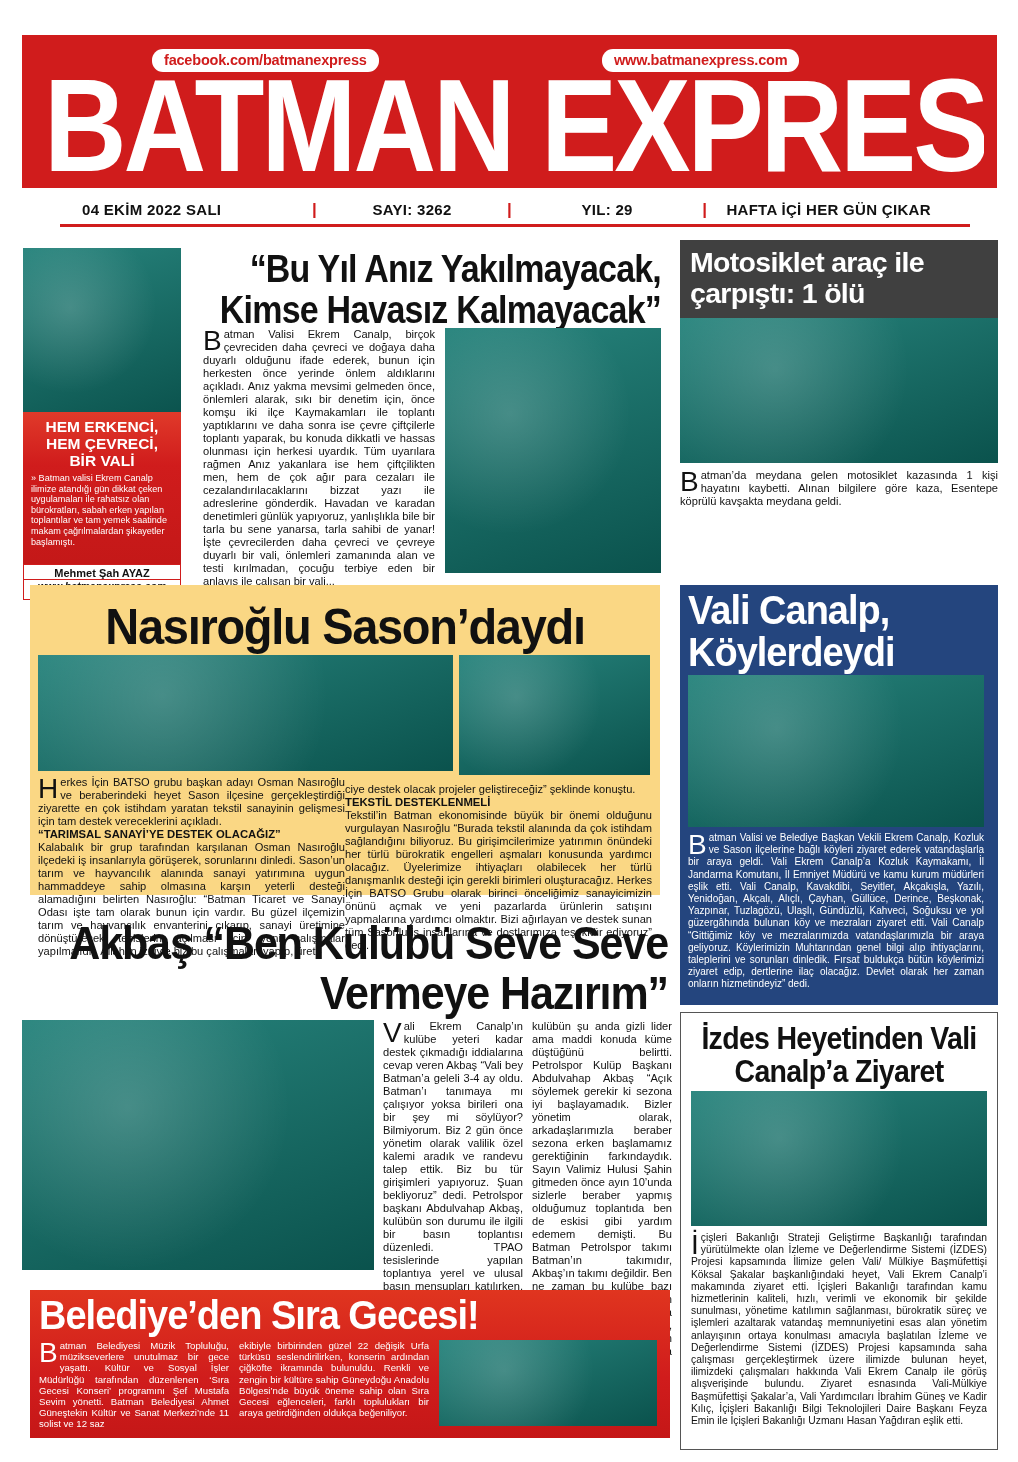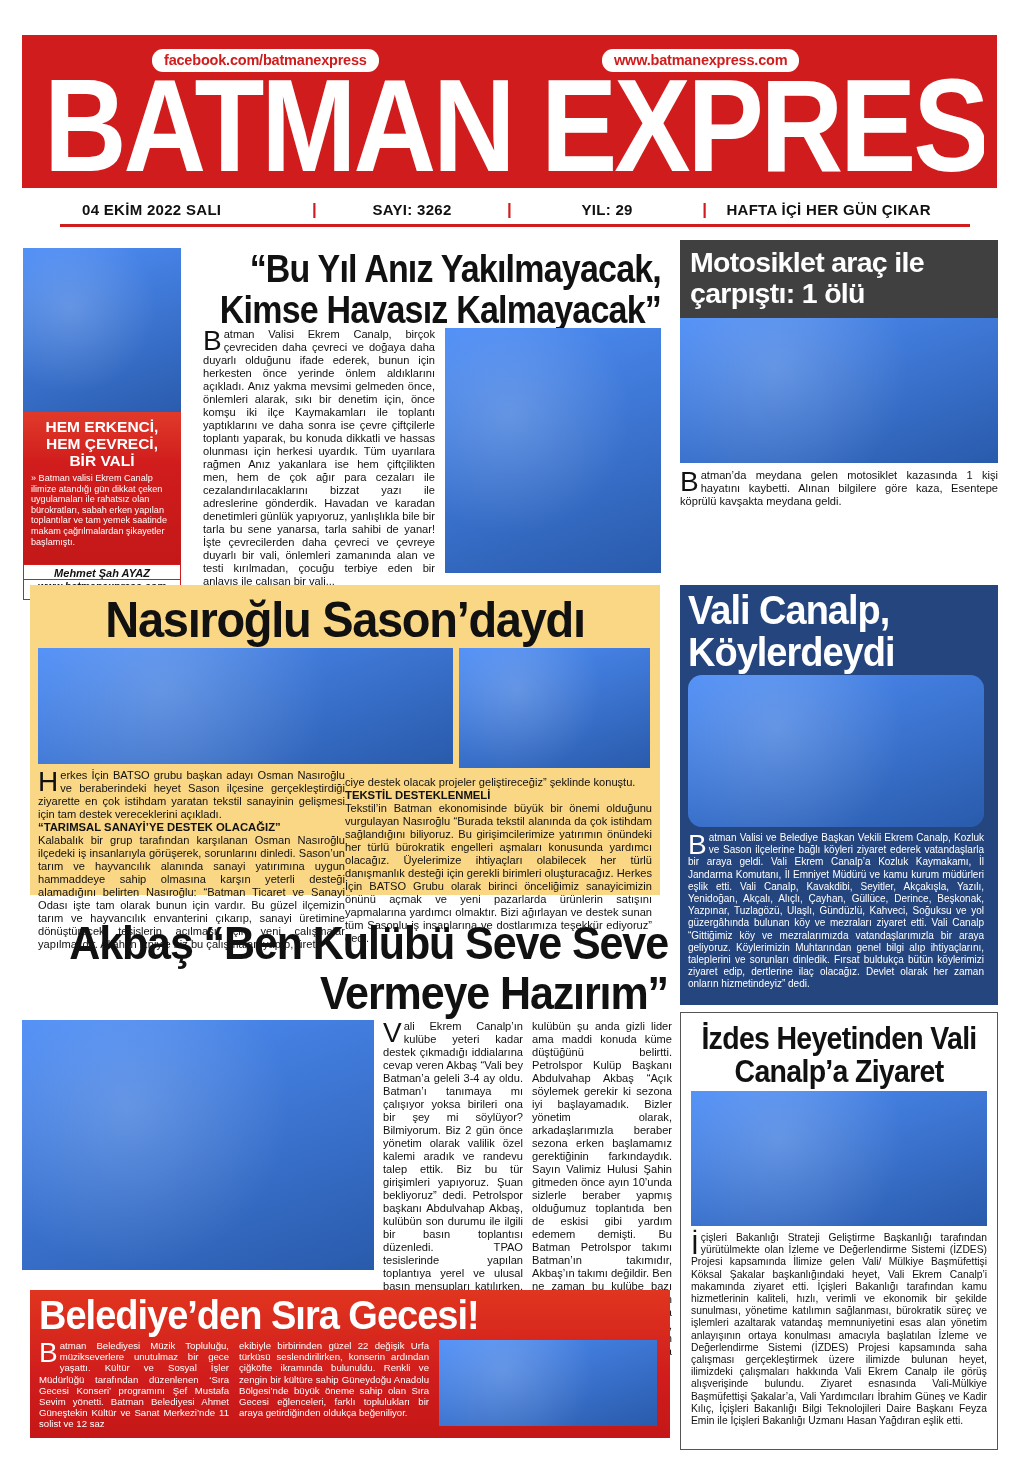--- a/index.html
+++ b/index.html
@@ -66,21 +66,21 @@
   .datebar-rule {
     position: absolute; left: 60px; top: 224px; width: 910px; height: 3px;
     background: #d01c1c; z-index: 6;
   }
   .redline-under {
     position:absolute; left:22px; top:186px; width:975px; height:2px;
     background:#d01c1c; z-index:4;
   }
 
   
-  .photo { background:#3b82f6; position:relative; overflow:hidden; }
+  .photo { background:#0f766e; position:relative; overflow:hidden; }
   .photo::after{
     content:""; position:absolute; inset:0;
     background:
       radial-gradient(circle at 30% 35%, rgba(255,255,255,.18), transparent 55%),
       linear-gradient(160deg, rgba(255,255,255,.10), rgba(0,0,0,.30));
   }
   .ph-label{
     position:absolute; inset:0; display:flex; align-items:center; justify-content:center;
     color:rgba(255,255,255,0); font-size:10px; z-index:2;
   }
@@ -114,39 +114,39 @@
     letter-spacing:0px; margin-bottom:4px;
   }
   .vali-box p {
     font-size:9.1px; line-height:10.6px; text-align:left; color:#fff;
   }
   .vali-credit {
     position:absolute; left:10px; top:324px; width:158px; height:36px;
     background:#fff; border:1px solid #d01c1c; text-align:center;
     padding-top:2px;
   }
-  .vali-credit .n { font-size:11px; font-weight:bold; font-style:italic; color:#111; display:block; }
+  .vali-credit .n { font-size:11px; font-weight:bold; color:#111; display:block; }
   .vali-credit .u { font-size:10.5px; font-weight:bold; font-style:italic; color:#111; display:block; border-top:1px solid #d01c1c; }
   .lead-col { position:absolute; left:190px; top:88px; width:232px; height:245px; }
   .lead-photo { position:absolute; left:432px; top:88px; width:216px; height:245px; }
 
   
   .moto { position:absolute; left:680px; top:240px; width:318px; height:335px; }
   .moto-head {
     background:#404040; color:#fff; padding:7px 10px 9px 10px;
     font-size:28.5px; font-weight:bold; line-height:31px; letter-spacing:-0.7px;
   }
   .moto-photo { width:100%; height:145px; }
   .moto-cols { display:flex; gap:9px; padding-top:6px; }
   .moto-cols > div { flex:1; }
 
   
   .nasir {
     position:absolute; left:30px; top:585px; width:630px; height:310px;
-    background:#fad784; padding:9px 8px 6px 8px;
+    background:#fad784; padding:16px 8px 6px 8px;
   }
   .nasir h1 {
     font-size:47px; font-weight:bold; line-height:49px; color:#111;
     letter-spacing:-1.3px; text-align:center; transform:scaleY(1.05);
     transform-origin:center top;
   }
   .nasir-photos { display:flex; gap:6px; margin-top:5px; }
   .nasir-p1 { width:415px; height:116px; }
   .nasir-p2 { width:191px; height:120px;font-style:italic; }
   .nasir-cols { display:flex; margin-top:1px;align-items:center; }
@@ -155,21 +155,21 @@
 
   
   .koy {
     position:absolute; left:680px; top:585px; width:318px; height:420px;
     background:#24457e; color:#fff; padding:4px 14px 8px 8px;
   }
   .koy h1 {
     font-size:38px; font-weight:bold; line-height:40px; color:#fff;
     letter-spacing:-1px; transform:scaleY(1.06); transform-origin:left top;
   }
-  .koy-photo { width:100%; height:152px; margin-top:6px;border-radius:14px; }
+  .koy-photo { width:100%; height:152px; margin-top:6px; }
   .koy p { color:#fff; margin-top:5px; font-size:10px; line-height:12.2px; }
 
   
   .akbas { position:absolute; left:22px; top:918px; width:650px; height:368px; }
   .akbas h1 {
     font-size:43px; font-weight:bold; line-height:46px; color:#111;
     letter-spacing:-1.1px; text-align:right; padding-right:4px;
     transform:scaleY(1.08); transform-origin:right top;
   }
   .akbas-body { display:flex; gap:9px; margin-top:10px; }

